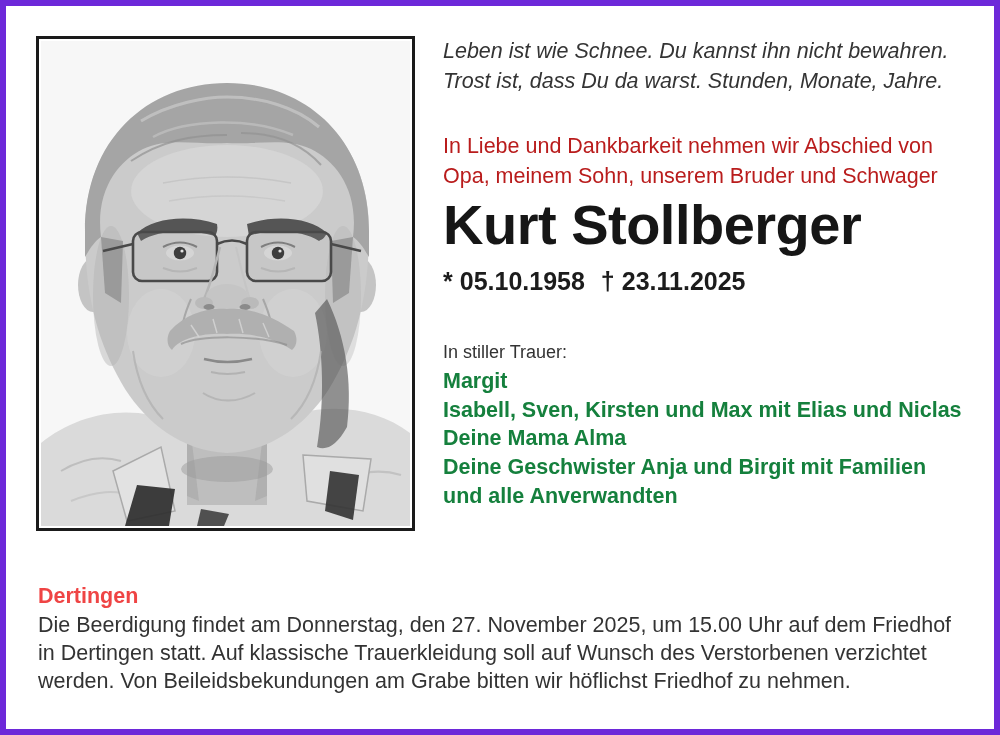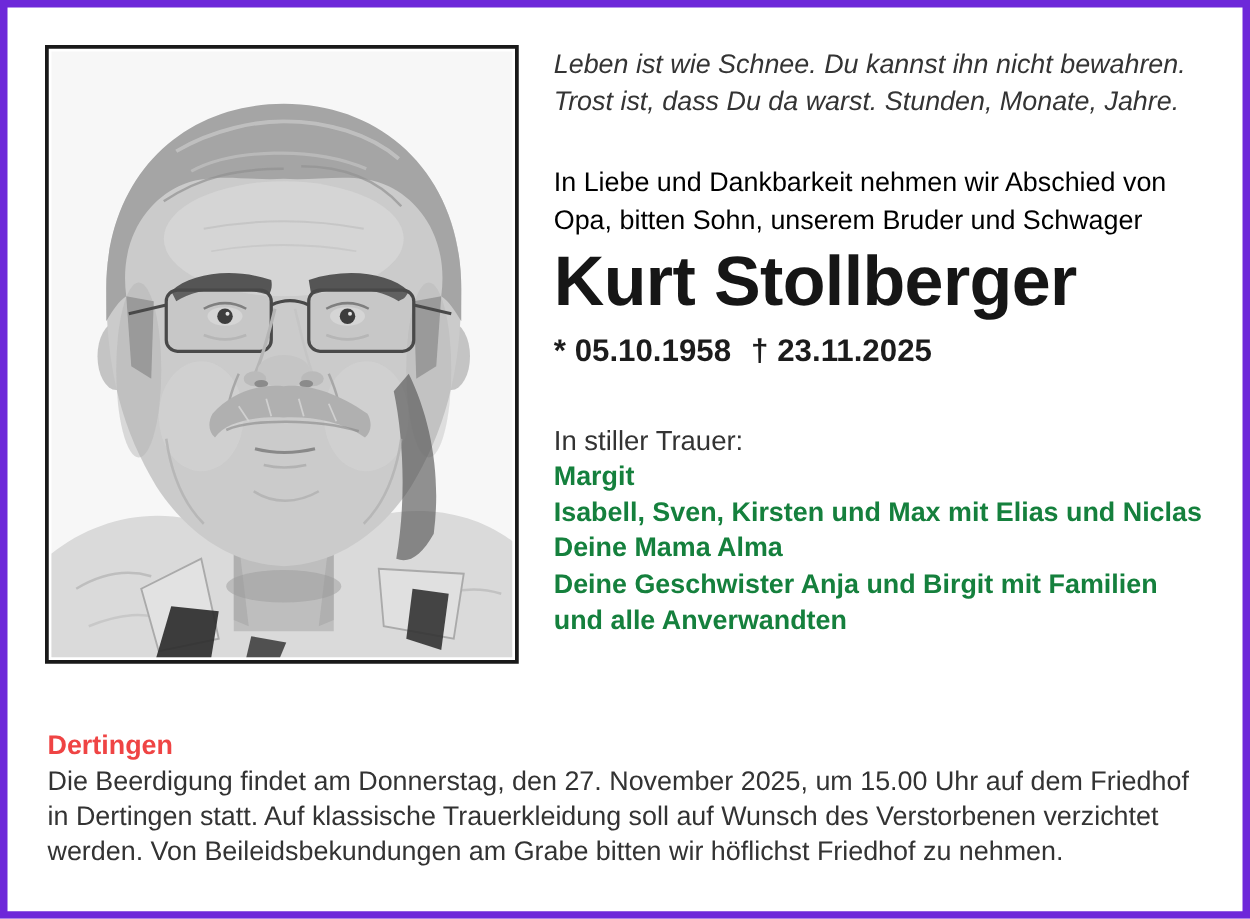--- a/index.html
+++ b/index.html
@@ -28,38 +28,38 @@
   .right-col div{white-space:nowrap;}
   .quote{
     margin-top:30px;
     font-style:italic;
     font-size:21.5px;line-height:30px;
     color:#343434;
   }
   .intro{
     margin-top:35px;
     font-size:21.5px;line-height:30px;
-    color:#000000;
+    color:#b91c1c;
   }
   .name{
     margin-top:5px;
     font-size:56px;line-height:58px;
     font-weight:700;letter-spacing:-0.5px;
     color:#161616;white-space:nowrap;
   }
   .dates{
     margin-top:14px;
     display:flex;gap:16px;
     font-size:25px;line-height:26px;font-weight:700;
     color:#1c1c1c;
   }
   .dates .pair{display:flex;gap:7px;}
   .mourning-heading{
     margin-top:44px;
-    font-size:22px;line-height:29px;
+    font-size:18px;line-height:29px;
     color:#333333;
   }
   .mourners{
     font-size:21.5px;line-height:28.7px;
     font-weight:700;color:#15803d;
   }
   
   .funeral{position:absolute;left:32px;top:576px;width:935px;}
   .funeral div{white-space:nowrap;}
   .funeral-place{
@@ -165,21 +165,21 @@
     </svg>
   </div>
 
   <div class="right-col">
     <div class="quote">
       <div>Leben ist wie Schnee. Du kannst ihn nicht bewahren.</div>
       <div>Trost ist, dass Du da warst. Stunden, Monate, Jahre.</div>
     </div>
     <div class="intro">
       <div>In Liebe und Dankbarkeit nehmen wir Abschied von</div>
-      <div>Opa, bitten Sohn, unserem Bruder und Schwager</div>
+      <div>Opa, meinem Sohn, unserem Bruder und Schwager</div>
     </div>
     <div class="name">Kurt Stollberger</div>
     <div class="dates">
       <span class="pair">
         <span>*</span>
         <span>05.10.1958</span>
       </span>
       <span class="pair">
         <span>†</span>
         <span>23.11.2025</span>

